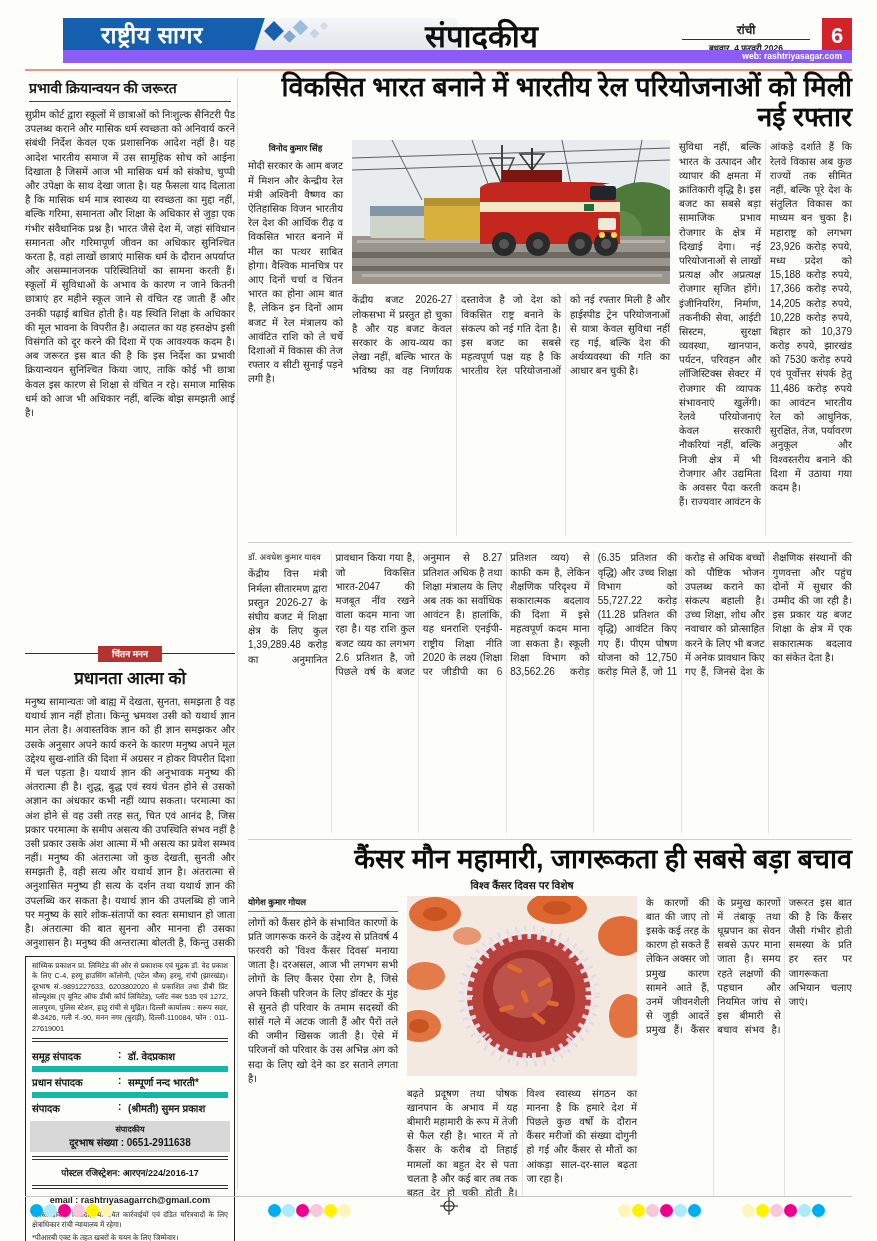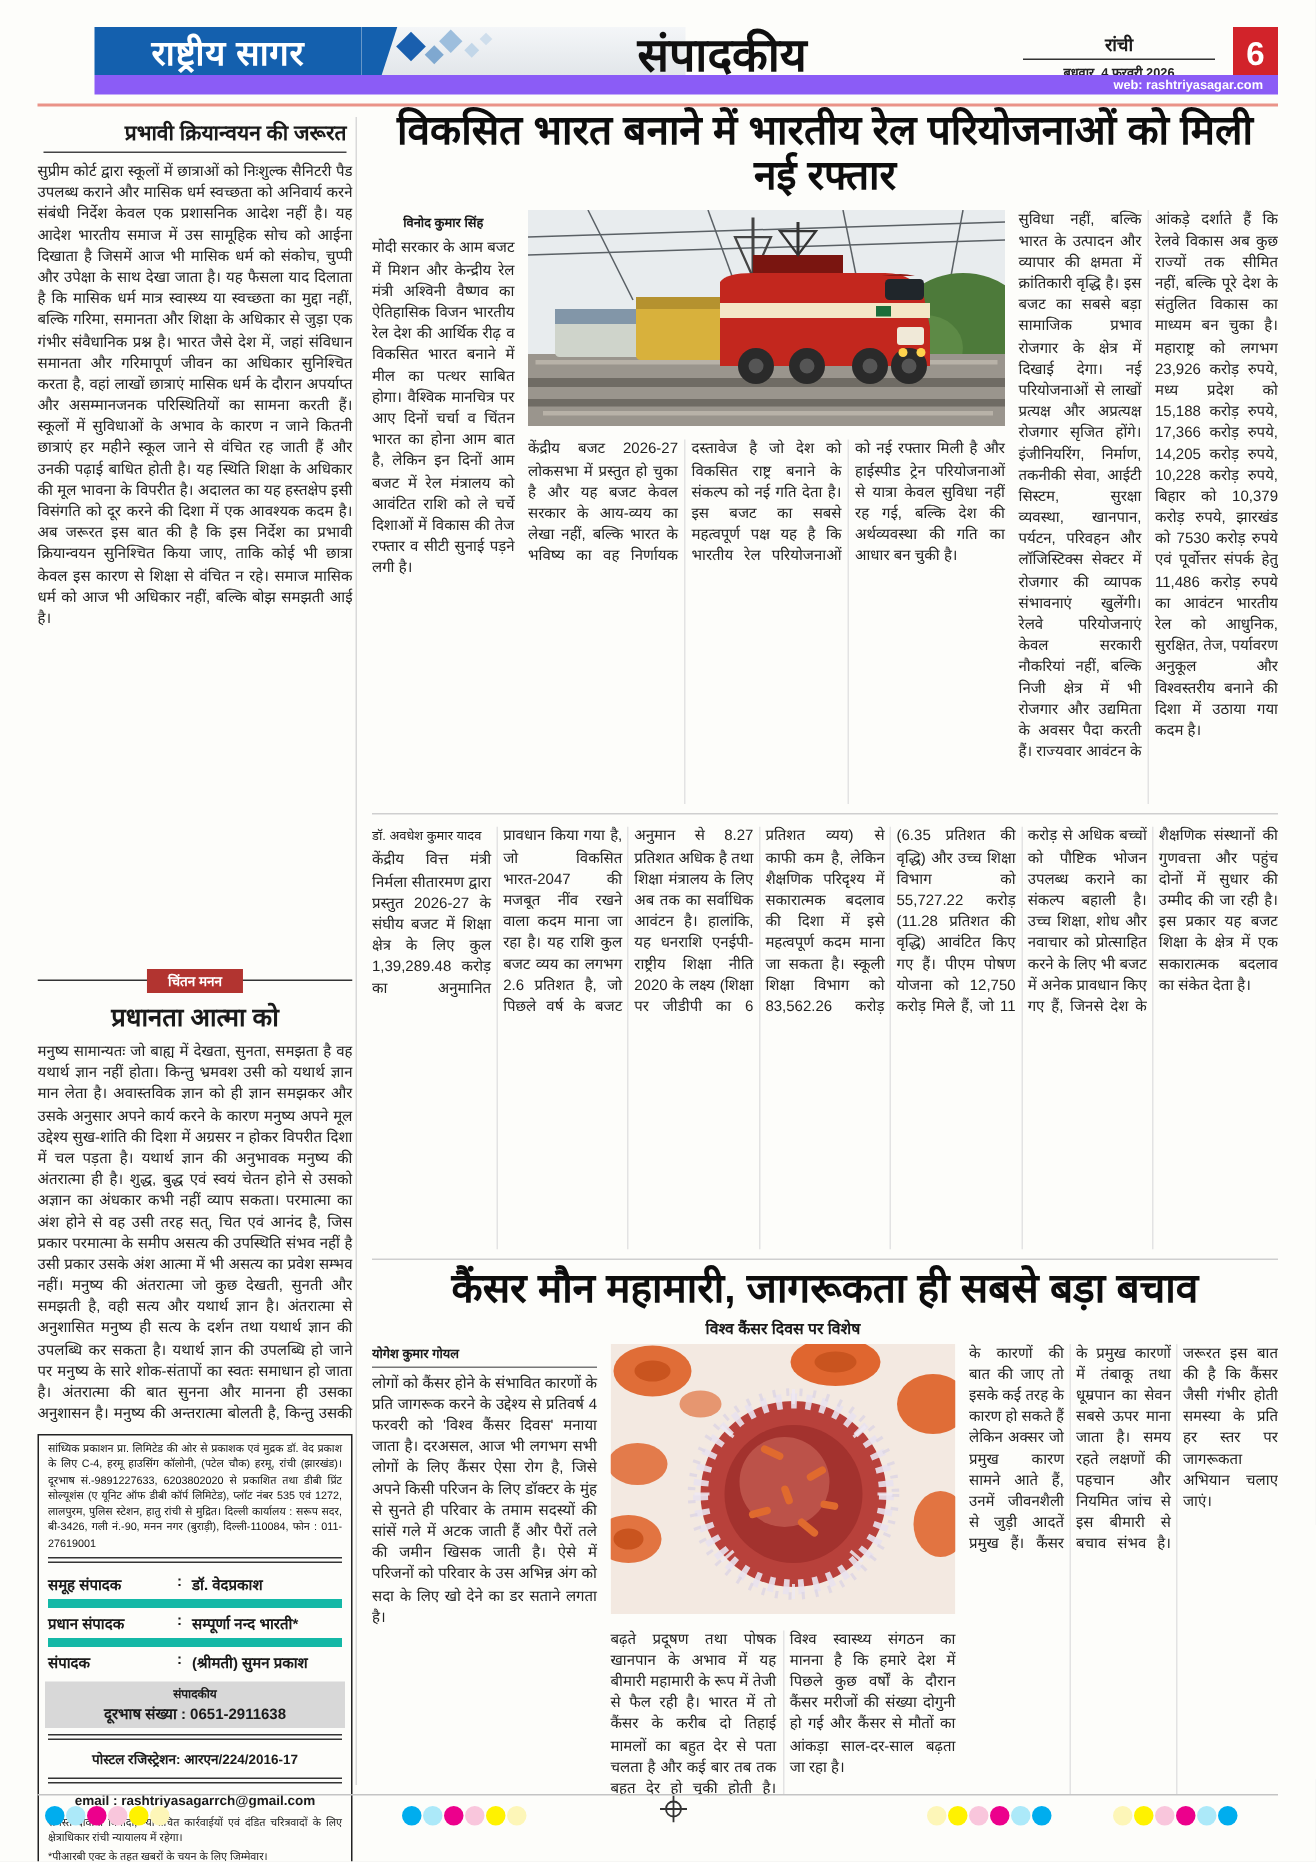--- a/index.html
+++ b/index.html
@@ -21,21 +21,21 @@
   .page-badge{position:absolute;right:0;top:0;width:30px;height:36px;background:#d2232a;color:#fff;
     display:flex;align-items:center;justify-content:center;font-size:22px;font-weight:bold;}
   .web-bar{position:absolute;left:38px;top:32px;width:789px;height:13px;background:#8b5cf6;color:#fff;
     font-size:8.5px;font-weight:bold;text-align:right;line-height:13px;padding-right:10px;box-sizing:border-box;}
   .salmon-rule{position:absolute;left:0;top:51px;width:827px;height:2px;background:#ea9388;}
 
   
   .sidebar{position:absolute;left:25px;top:78px;width:210px;}
   .v-sep{position:absolute;left:237px;top:78px;height:1112px;width:1px;background:#d9d9d9;}
   .sb-art1{height:562px;overflow:hidden;}
-  .sb-title{font-size:14px;font-weight:bold;text-align:right;padding-bottom:4px;border-bottom:1.4px solid #444;margin:0 4px 6px 4px;}
+  .sb-title{font-size:14px;font-weight:bold;text-align:left;padding-bottom:4px;border-bottom:1.4px solid #444;margin:0 4px 6px 4px;}
   .body-txt{font-size:10px;line-height:1.42;text-align:justify;color:#222;}
   .chintan{height:306px;overflow:hidden;margin-top:4px;}
   .chintan-tagrow{position:relative;height:16px;margin:2px 0 4px 0;}
   .chintan-tagrow .hairline{position:absolute;left:0;right:0;top:7px;border-top:1.2px solid #333;}
   .chintan-tag{position:absolute;left:50%;transform:translateX(-50%);top:0;background:#b23430;color:#fff;
     font-size:9px;font-weight:bold;padding:2px 14px;line-height:12px;}
   .chintan-title{font-size:17px;font-weight:bold;text-align:center;margin:4px 0 6px 0;}
 
   .imprint{margin-top:6px;border:1.3px solid #222;padding:4px 6px;box-sizing:border-box;}
   .imp-pub{font-size:7.2px;line-height:1.45;text-align:justify;color:#111;}
@@ -44,21 +44,21 @@
   .imp-row{display:grid;grid-template-columns:86px 10px auto;font-size:10px;font-weight:bold;padding:3px 0;}
   .imp-row + .imp-row{border-top:6px solid #14b8a6;}
   .imp-band{background:#d8d8d8;text-align:center;padding:2px 0 3px 0;margin:3px -2px;}
   .imp-band .band-t{font-size:8px;font-weight:bold;}
   .imp-band .band-p{font-size:10px;font-weight:bold;margin-top:1px;}
   .imp-center{font-size:9px;font-weight:bold;text-align:center;padding:2px 0;}
   .imp-legal{font-size:7.2px;line-height:1.4;text-align:justify;margin-top:3px;}
 
   
   .main{position:absolute;left:248px;top:72px;width:604px;}
-  .headline{font-weight:bold;text-align:center;color:#0d0d0d;line-height:1.12;}
+  .headline{font-weight:bold;text-align:right;color:#0d0d0d;line-height:1.12;}
   .h-rail{font-size:27px;}
   .h-edu{font-size:25px;margin-top:6px;}
   .h-cancer{font-size:27px;}
   .byline{font-size:8.6px;font-weight:bold;text-align:center;margin:2px 0 5px 0;}
   .art-sep{border:none;border-top:1px solid #cfcfcf;margin:6px 0 4px 0;}
 
   .rail-grid{display:grid;grid-template-columns:95px 318px 1fr;grid-template-rows:148px auto;column-gap:9px;
     margin-top:8px;height:396px;overflow:hidden;}
   .rail-col1{grid-column:1;grid-row:1/3;}
   .rail-photo{grid-column:2;grid-row:1;width:318px;height:144px;overflow:hidden;}

